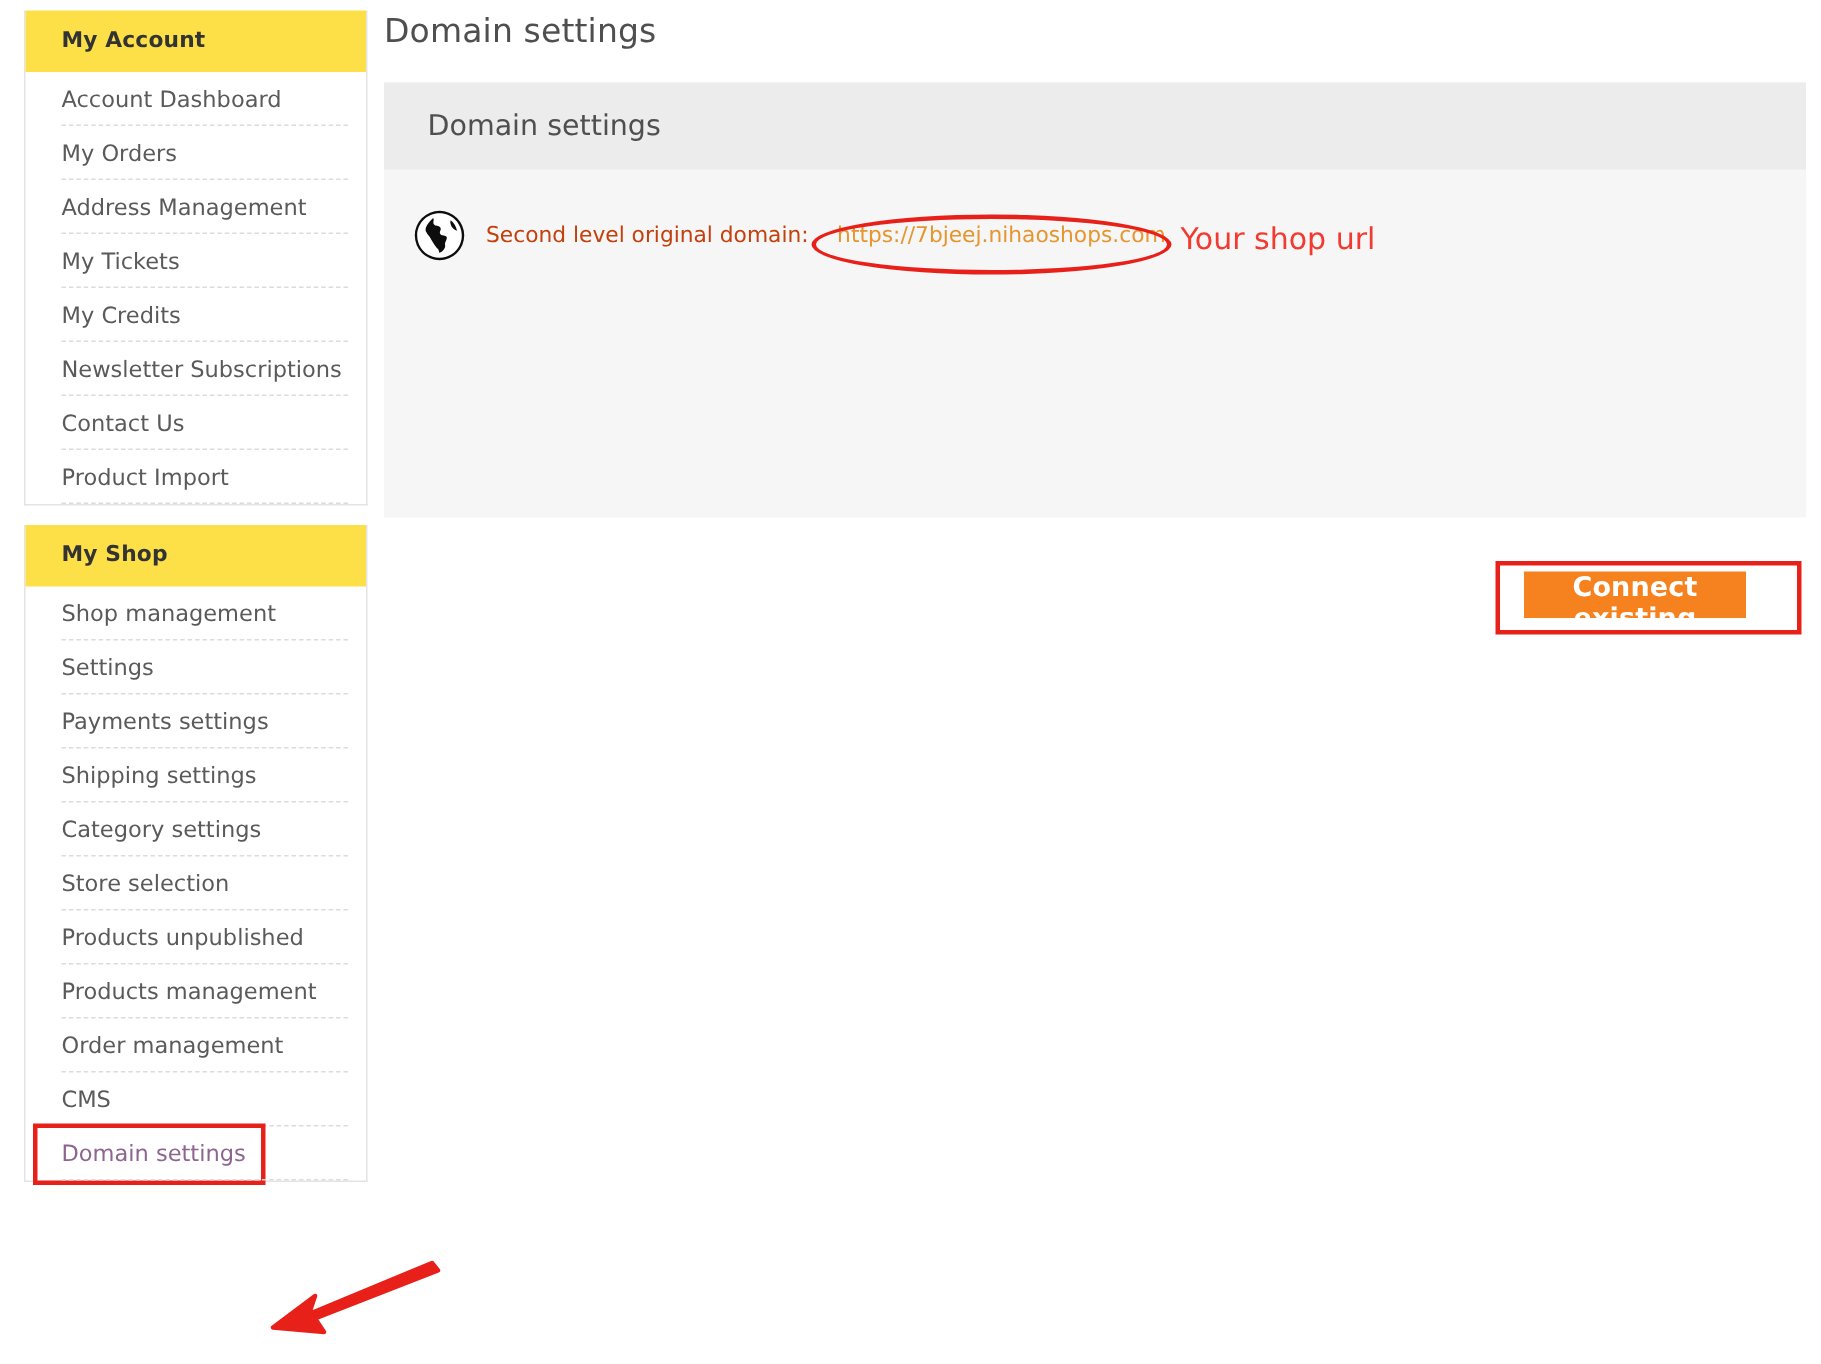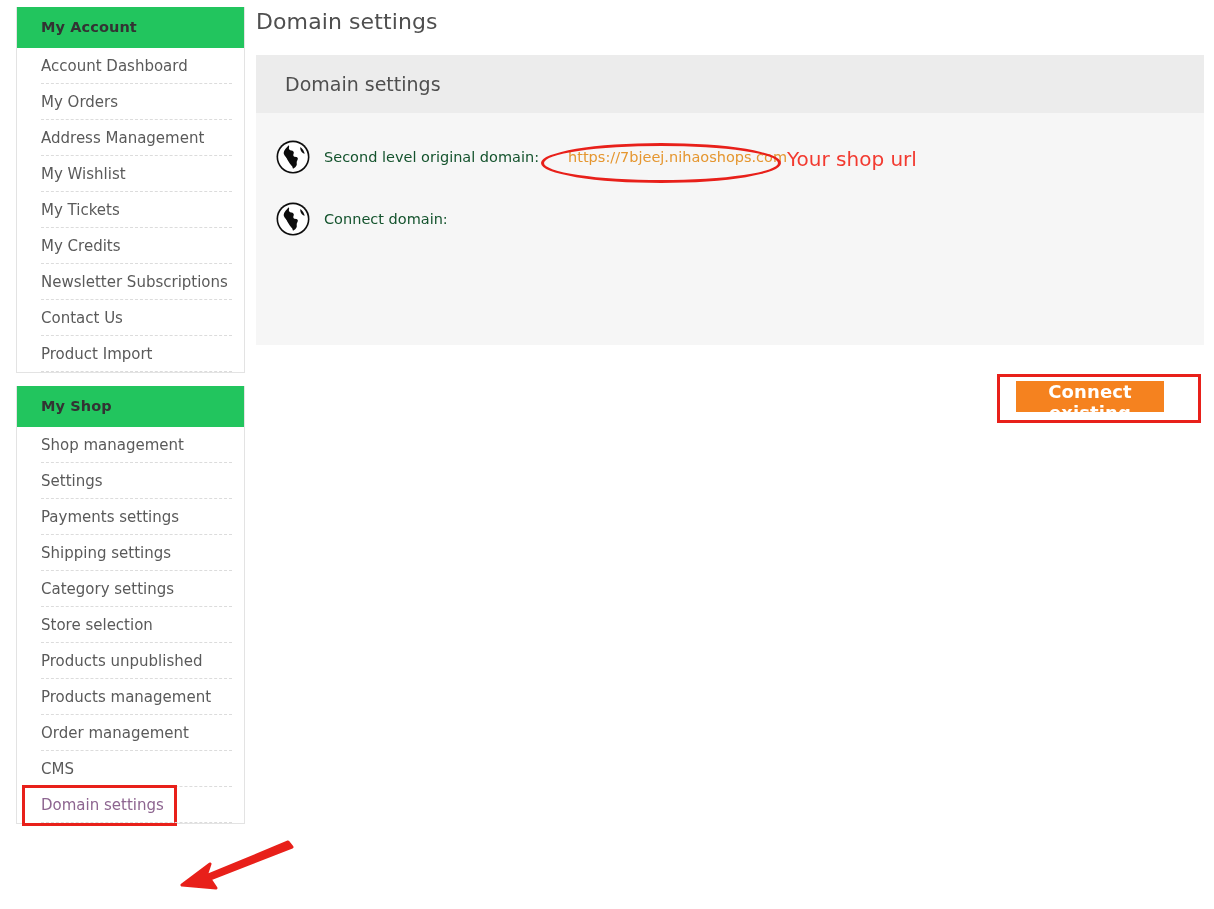--- a/index.html
+++ b/index.html
@@ -24,21 +24,21 @@
     width: 229px;
   }
   .side-block {
     border: 1px solid #e3e3e3;
     border-top: none;
     background: #ffffff;
     box-sizing: border-box;
     margin-bottom: 13px;
   }
   .side-block-header {
-    background: #22c55e;
+    background: #fde047;
     color: #333333;
     font-size: 14.5px;
     font-weight: bold;
     padding: 13px 0 13px 24px;
     box-sizing: border-box;
     height: 41px;
     line-height: 15px;
     letter-spacing: .1px;
   }
   .side-items {
@@ -132,27 +132,27 @@
   #row-connect { top: 89px; }
 
   .globe-icon {
     width: 34px;
     height: 34px;
     flex: 0 0 34px;
     margin-right: 14px;
   }
   .row-label {
     font-size: 14.5px;
-    color: #14532d;
+    color: #c2410c;
     white-space: nowrap;
   }
   .url-link {
     font-size: 14.5px;
     color: #e5962f;
-    margin-left: 29px;
+    margin-left: 19px;
     white-space: nowrap;
     text-decoration: none;
     cursor: pointer;
   }
 
   
   #url-ellipse {
     position: absolute;
     left: 265px;
     top: 3px;
@@ -226,23 +226,20 @@
     <div class="side-block-header">My Account</div>
     <div class="side-items">
       <div class="side-item">
         <span>Account Dashboard</span>
       </div>
       <div class="side-item">
         <span>My Orders</span>
       </div>
       <div class="side-item">
         <span>Address Management</span>
-      </div>
-      <div class="side-item">
-        <span>My Wishlist</span>
       </div>
       <div class="side-item">
         <span>My Tickets</span>
       </div>
       <div class="side-item">
         <span>My Credits</span>
       </div>
       <div class="side-item">
         <span>Newsletter Subscriptions</span>
       </div>
@@ -322,34 +319,20 @@
           <path d="M23 17 C24 21 27 23 28 27 C29 31 26 34 27 38 C28 42 31 45 31 50
                    C27 46 24 41 21 36 C19 32 17 27 18 22 C19 19 21 17 23 17 Z" fill="#0d0d0d"></path>
           <path d="M45 33 C48 33 51 35 52 38 C50 42 47 45 43 47 C42 43 43 38 45 33 Z" fill="#ffffff"></path>
         </svg>
         <span class="row-label">Second level original domain:</span>
         <a class="url-link" id="shop-url-link" href="#">https://7bjeej.nihaoshops.com</a>
         <span id="url-ellipse"></span>
         <span id="shop-url-annotation">Your shop url</span>
       </div>
 
-      <div class="domain-row" id="row-connect">
-        <svg class="globe-icon" viewBox="0 0 64 64" xmlns="http://www.w3.org/2000/svg">
-          <circle cx="32" cy="32" r="31" fill="#0d0d0d"></circle>
-          <path d="M32 4 C16.5 4 4 16.5 4 32 C4 47.5 16.5 60 32 60 C47.5 60 60 47.5 60 32 C60 16.5 47.5 4 32 4 Z
-                   M24 10 C26 13 23 15 25 18 C27 21 31 19 33 22 C35 25 31 27 33 30 C35 33 40 31 41 34
-                   C42 37 38 40 39 44 C40 48 36 52 32 54 C30 46 27 42 24 38 C21 34 17 32 15 27
-                   C13 22 18 16 24 10 Z
-                   M46 13 C50 16 53 21 54 26 C50 25 47 22 46 18 C45.5 16 45.5 14.5 46 13 Z" fill="#ffffff"></path>
-          <path d="M23 17 C24 21 27 23 28 27 C29 31 26 34 27 38 C28 42 31 45 31 50
-                   C27 46 24 41 21 36 C19 32 17 27 18 22 C19 19 21 17 23 17 Z" fill="#0d0d0d"></path>
-          <path d="M45 33 C48 33 51 35 52 38 C50 42 47 45 43 47 C42 43 43 38 45 33 Z" fill="#ffffff"></path>
-        </svg>
-        <span class="row-label">Connect domain:</span>
-      </div>
 
       <div id="connect-btn-wrap">
         <button id="connect-existing-domain-button">Connect existing domain</button>
         <span id="connect-btn-box"></span>
       </div>
 
     </div>
   </div>
 </div>
 

